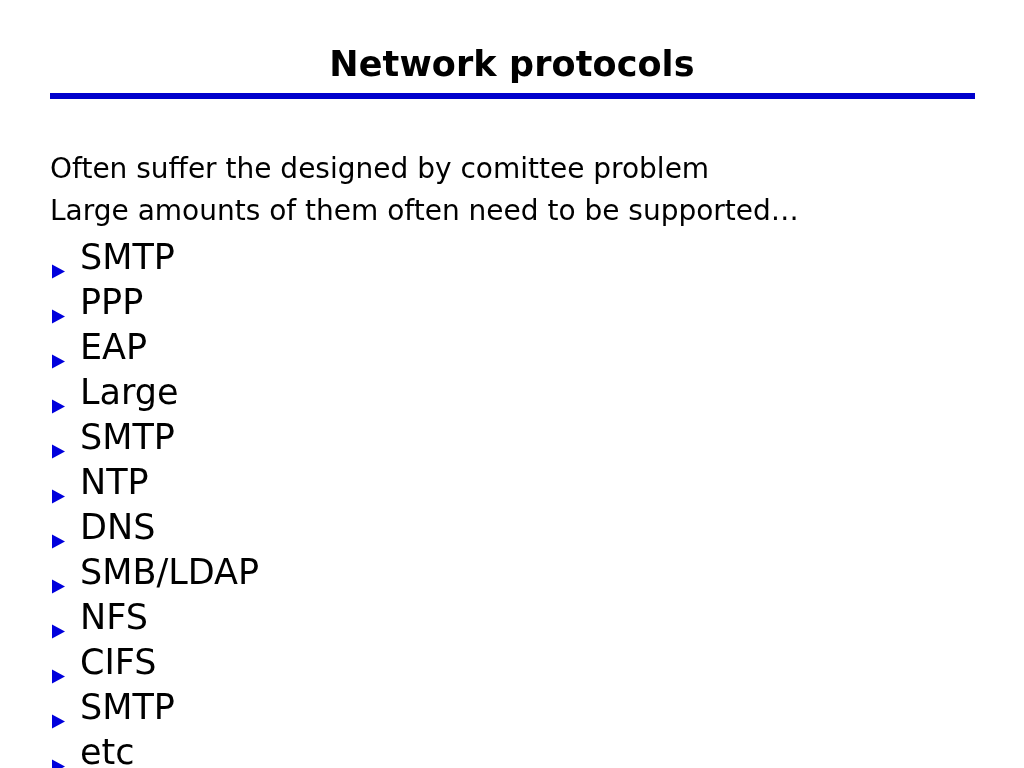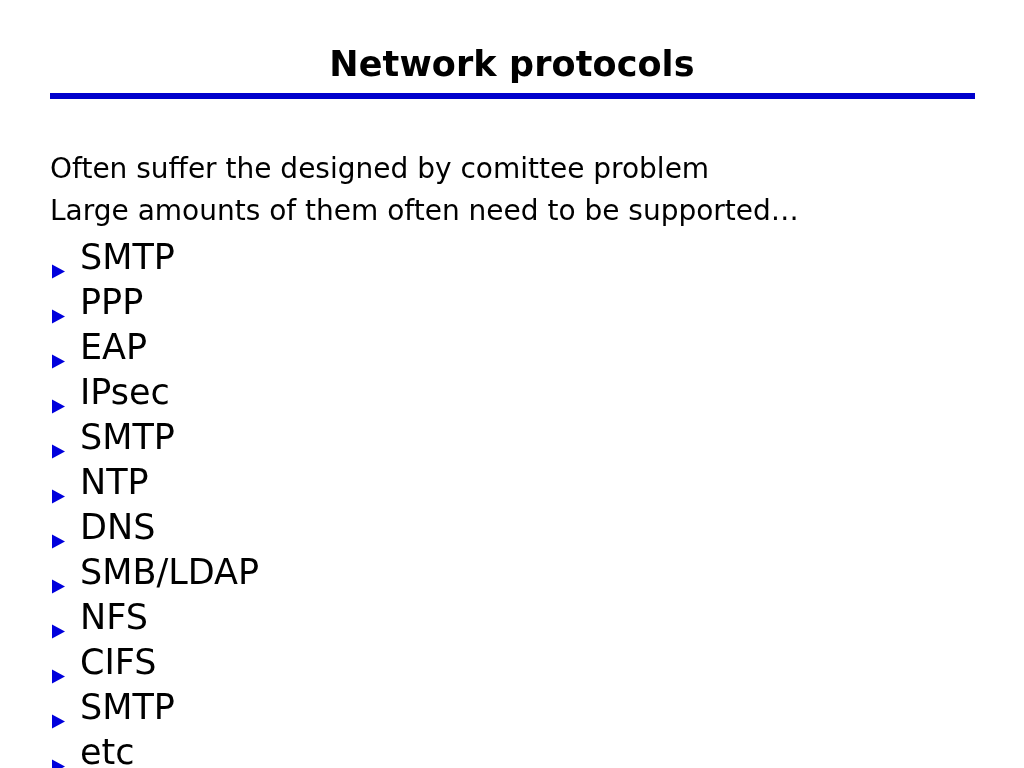--- a/index.html
+++ b/index.html
@@ -143,21 +143,21 @@
         </span>
         <span class="proto-label">EAP</span>
       </li>
 
       <li class="proto-item">
         <span class="bullet-marker">
           <svg width="17" height="17" viewBox="0 0 17 17" aria-hidden="true">
               <polygon points="2,1.5 15,8.5 2,15.5" fill="#0000dd"></polygon>
             </svg>
         </span>
-        <span class="proto-label">IPsec</span>
+        <span class="proto-label">Large</span>
       </li>
 
       <li class="proto-item">
         <span class="bullet-marker">
           <svg width="17" height="17" viewBox="0 0 17 17" aria-hidden="true">
               <polygon points="2,1.5 15,8.5 2,15.5" fill="#0000dd"></polygon>
             </svg>
         </span>
         <span class="proto-label">SMTP</span>
       </li>

